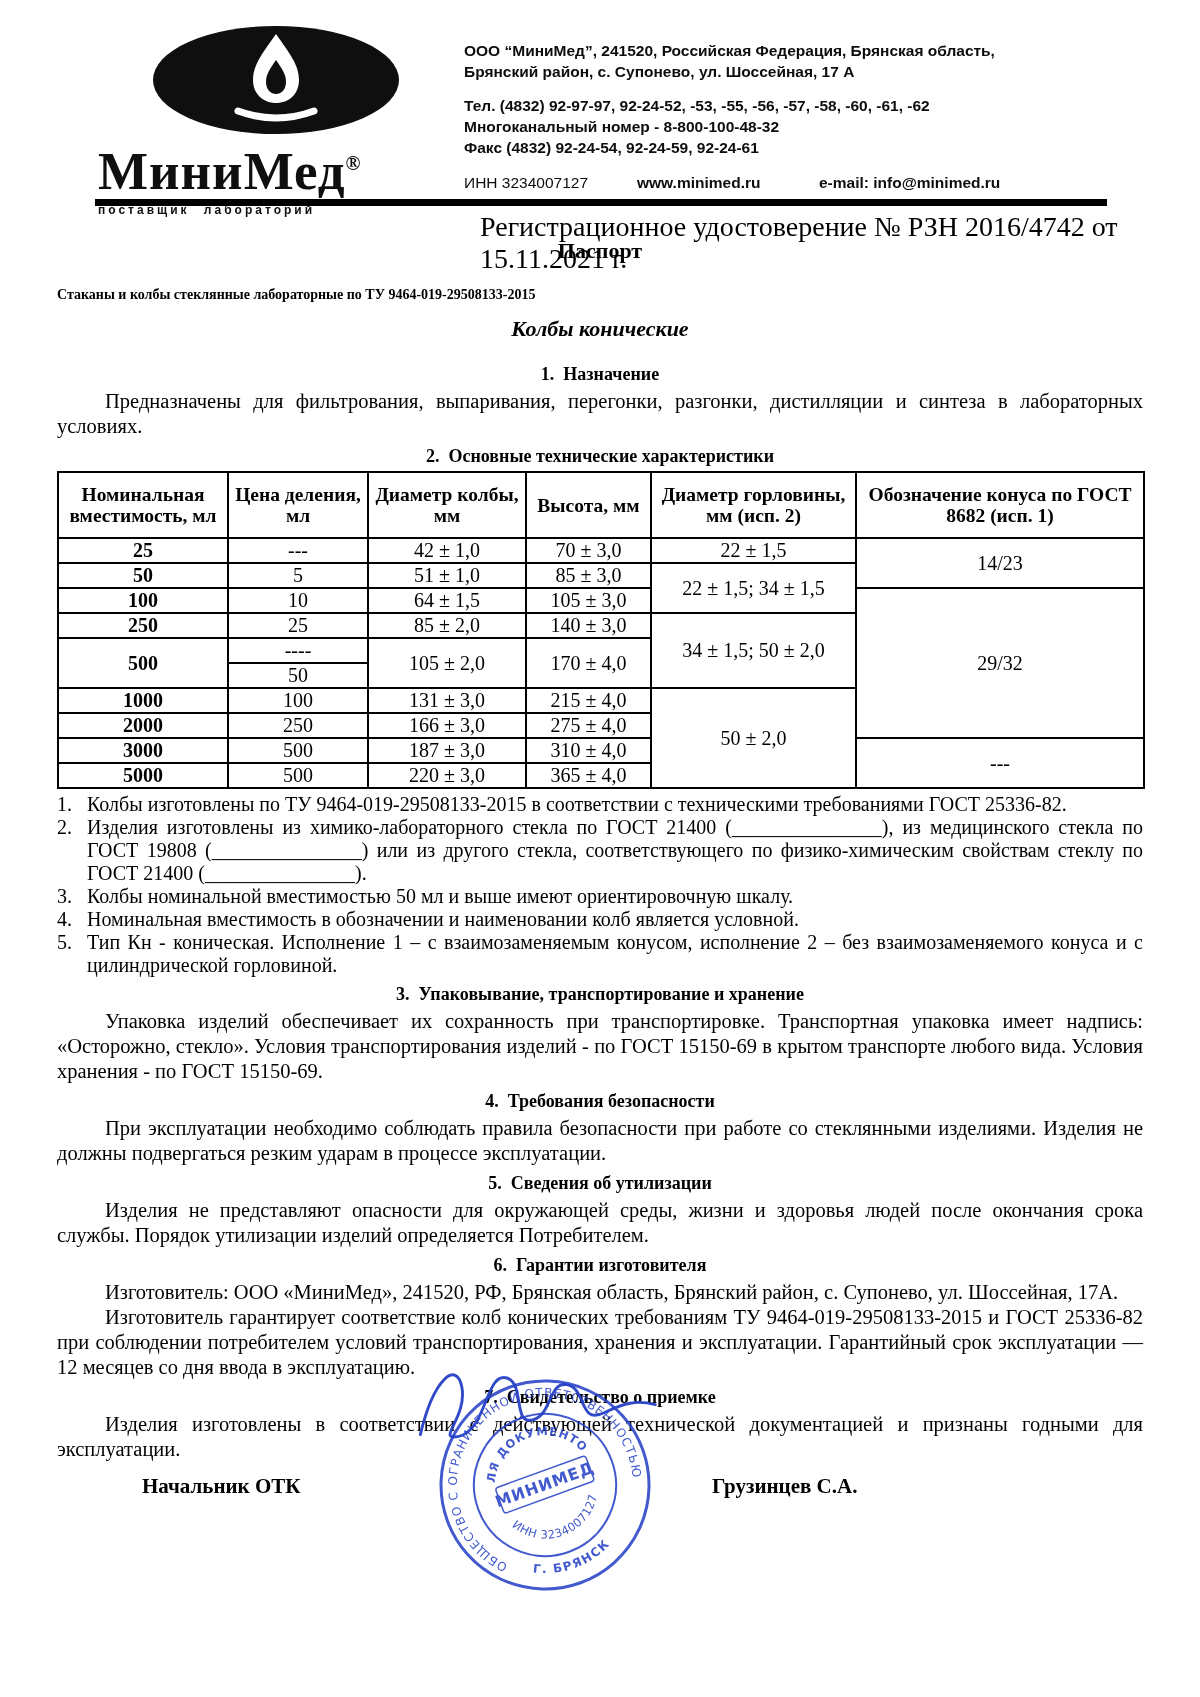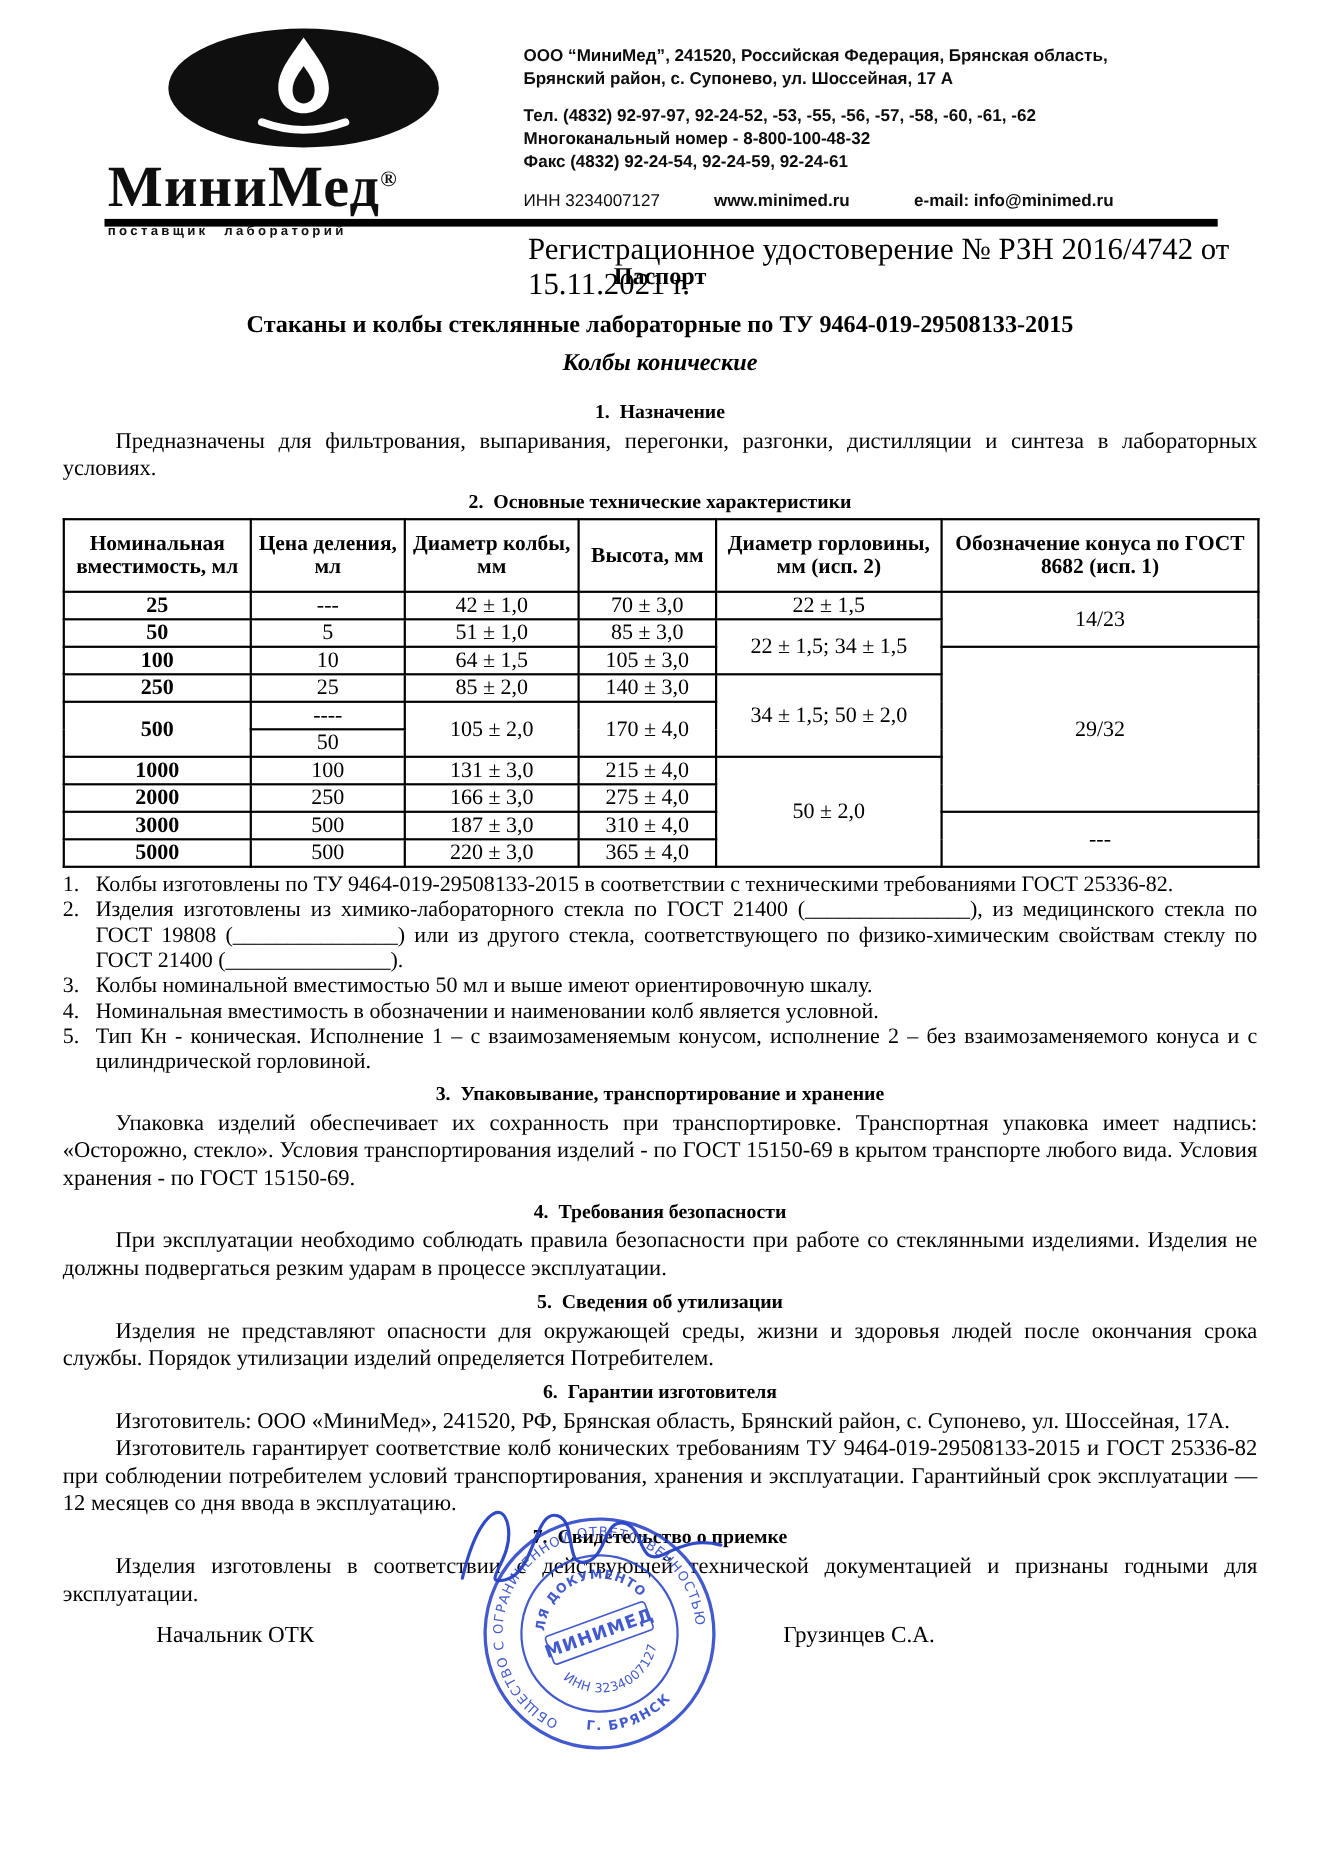--- a/index.html
+++ b/index.html
@@ -10,54 +10,54 @@
   }
 
   
   .logo { position:absolute; left:98px; top:24px; width:315px; }
   .logo-mark { display:block; margin-left:52px; }
   .brand { font-weight:bold; font-size:53px; line-height:54px; letter-spacing:1px; color:#0f0f0f; white-space:nowrap; }
   .regmark { font-size:20px; vertical-align:super; }
   .tagline { font-family:"Liberation Sans", sans-serif; font-weight:bold; font-size:12px;
              letter-spacing:3px; word-spacing:8px; margin-top:5px; white-space:nowrap; color:#0f0f0f; }
 
-  .contact { position:absolute; left:476px; top:40px; width:690px;
+  .contact { position:absolute; left:464px; top:40px; width:690px;
              font-family:"Liberation Sans", sans-serif; font-weight:bold;
              font-size:15.5px; line-height:21px; color:#0d0d0d; }
   .phones { margin-top:13px; }
   .inn-row { margin-top:14px; display:flex; }
   .inn { font-weight:normal; width:173px; }
   .site { width:182px; }
 
   .rule { position:absolute; left:95px; top:199px; width:1012px; height:7px; background:#000; }
   .reg-line { position:absolute; left:480px; top:211px; font-size:28px; }
 
   
   .content { position:absolute; left:57px; top:238px; width:1086px; font-size:20.5px; line-height:25px; }
   .t1 { text-align:center; font-weight:bold; font-size:22px; line-height:26px; margin-bottom:18px; }
-  .t2 { text-align:center; font-weight:bold; font-size:22px; line-height:26px; margin-bottom:8px; }
+  .t2 { font-weight:bold; font-size:14px; line-height:26px; margin-bottom:8px; }
   .t3 { text-align:center; font-weight:bold; font-style:italic; font-size:22px; line-height:26px; margin-bottom:20px; }
   .sh { text-align:center; font-weight:bold; font-size:18px; line-height:25px; margin:5px 0 2px; white-space:pre-wrap; }
   .para { text-align:justify; text-indent:48px; }
 
   
   .spec { border-collapse:collapse; width:100%; table-layout:fixed; margin-top:2px; }
   .spec th, .spec td { border:2px solid #000; text-align:center; vertical-align:middle; padding:1px 3px; }
   .spec th { font-size:19.5px; font-weight:bold; line-height:21px; height:66px; }
   .spec td { font-size:20px; line-height:21px; height:24px; }
   .spec td.b { font-weight:bold; }
 
   
   .notes { margin-top:4px; font-size:20px; line-height:23px; }
   .note { display:flex; }
   .note-num { flex:0 0 30px; }
   .note-text { flex:1; text-align:justify; }
 
   
-  .signoff { position:relative; height:32px; margin-top:12px; font-weight:normal; font-size:21px; }
+  .signoff { position:relative; height:32px; margin-top:12px; font-weight:bold; font-size:21px; }
   .so-l { position:absolute; left:85px; }
   .so-r { position:absolute; left:655px; }
 
   
   .stamp { position:absolute; left:375px; top:1330px; opacity:.87; color:#2742c6; }
   .stamp text { font-family:"DejaVu Sans", sans-serif; }
   .st-ring  { font-size:12px;  letter-spacing:1px; }
   .st-city  { font-size:12px;  font-weight:bold; letter-spacing:1.5px; }
   .st-docs  { font-size:11.5px; font-weight:bold; letter-spacing:1px; }
   .st-inn   { font-size:11.5px; letter-spacing:.5px; }

